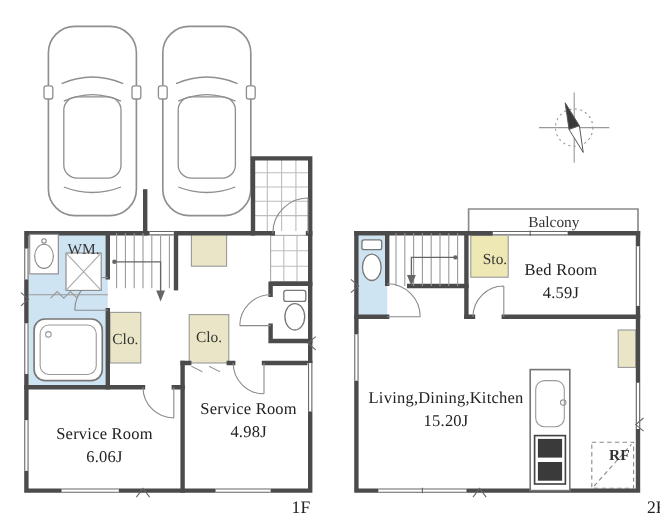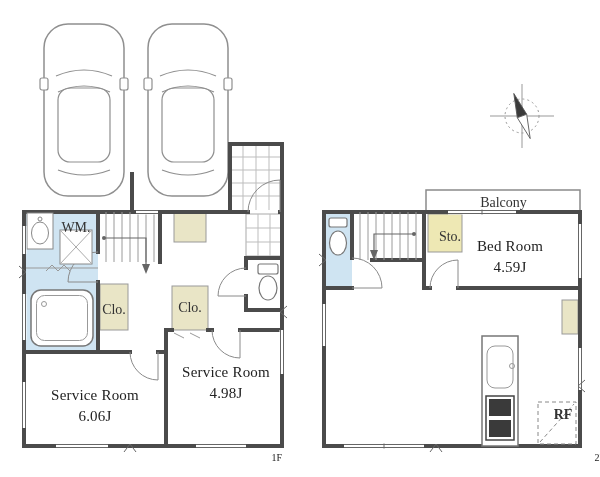--- a/index.html
+++ b/index.html
@@ -4,21 +4,21 @@
 <style>
   html,body{margin:0;padding:0;background:#ffffff;}
   .plan{
     position:relative;width:600px;height:477px;background:#ffffff;
     font-family:"Liberation Serif",serif;overflow:hidden;
   }
   .plan svg{position:absolute;left:0;top:0;}
   .label{position:absolute;text-align:center;color:#222;line-height:1.4;}
   .room-label{font-size:15px;letter-spacing:.2px;}
   .small-label{font-size:14px;color:#333;}
-  .floor-label{font-size:10px;text-align:right;}
+  .floor-label{font-size:16px;text-align:right;}
   .balcony-label{font-size:14px;color:#333;}
 </style>
 </head>
 <body>
 
 <div class="plan">
 
 <svg width="600" height="477" viewBox="0 0 600 477">
   <defs>
     <g id="car">
@@ -212,16 +212,20 @@
   <div>4.98J</div>
 </div>
 <div class="label floor-label" style="left:252px;top:451px;width:30px;">1F</div>
 
 <div class="label balcony-label" style="left:446px;top:193px;width:115px;">Balcony</div>
 <div class="label small-label" style="left:428px;top:227px;width:44px;">Sto.</div>
 <div class="label room-label" style="left:445px;top:236px;width:130px;">
   <div>Bed Room</div>
   <div>4.59J</div>
 </div>
+<div class="label room-label" style="left:328px;top:352px;width:155px;">
+  <div>Living,Dining,Kitchen</div>
+  <div>15.20J</div>
+</div>
 <div class="label small-label" style="left:548px;top:405px;width:30px;font-weight:bold;">RF</div>
 <div class="label floor-label" style="left:575px;top:451px;width:30px;">2F</div>
 
 </div>
 
 </body></html>

